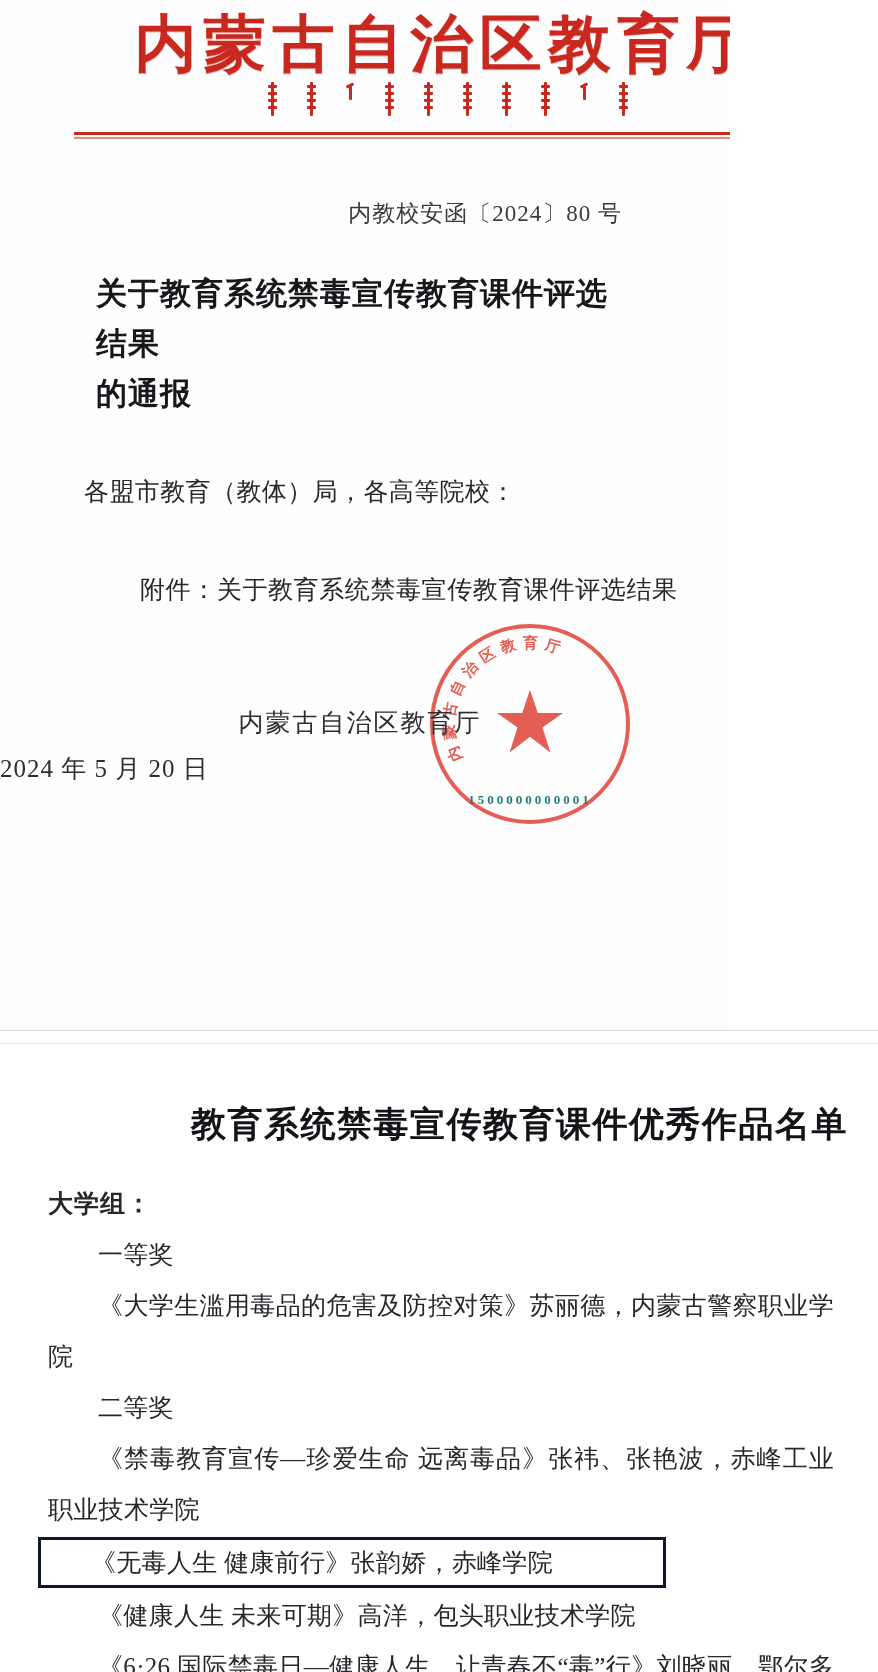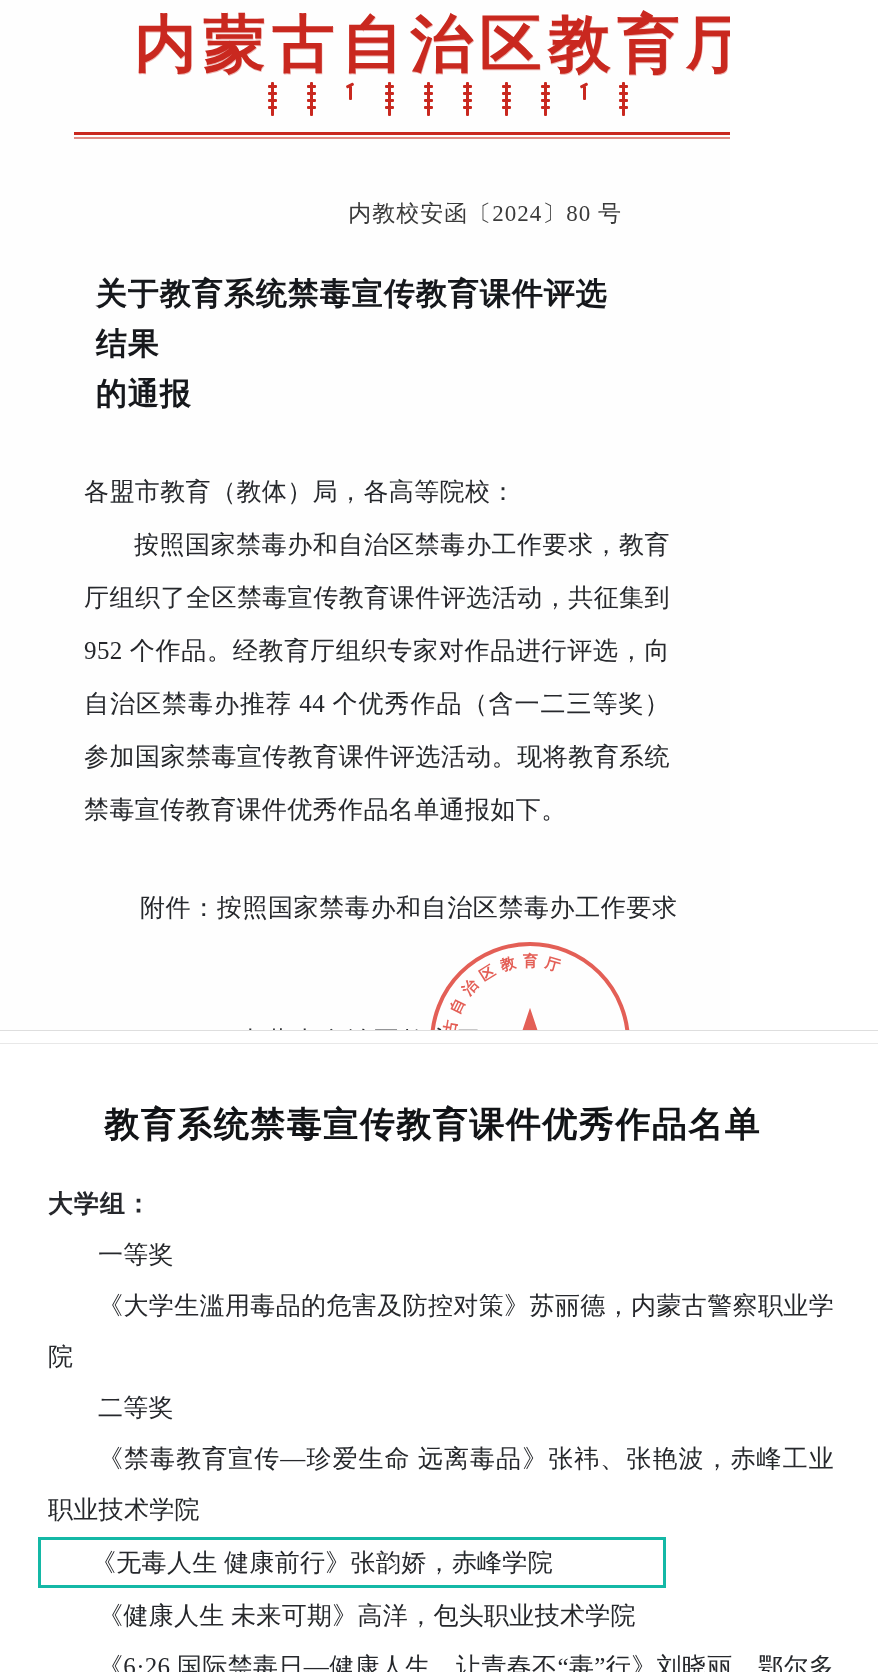--- a/index.html
+++ b/index.html
@@ -215,21 +215,21 @@
   
   .page2 {
     position: relative;
     width: 878px;
     height: 628px;
     background: #ffffff;
     overflow: hidden;
   }
 
   .list-title {
-    text-align: center;
+    text-align: right;
     font-size: 35px;
     font-weight: bold;
     color: #121417;
     letter-spacing: 1.5px;
     padding: 58px 30px 0 18px;
     line-height: 46px;
   }
 
   .list-body {
     padding: 30px 44px 0 48px;
@@ -237,21 +237,21 @@
     line-height: 51px;
     color: #26282c;
     letter-spacing: 0.3px;
     text-align: justify;
   }
   .group-head { font-weight: bold; letter-spacing: 1px; }
   .award-head { text-indent: 2em; }
   .entry { text-indent: 2em; }
   .entry.hl {
     text-indent: 2em;
-    border: 3px solid #14b8a6;
+    border: 3px solid #0f172a;
     margin: 2px 8px 2px -10px;
     padding: 0 8px 12px 0;
     width: 628px;
     line-height: 45px;
     height: 51px;
   }
 </style>
 </head>
 <body>
 
@@ -281,24 +281,23 @@
 
   <div class="docnum">内教校安函〔2024〕80 号</div>
 
   <div class="doctitle">
     <div>关于教育系统禁毒宣传教育课件评选结果</div>
     <div>的通报</div>
   </div>
 
   <div class="body-block">
     <div class="salutation">各盟市教育（教体）局，各高等院校：</div>
-    <div class="para">按照国家禁毒办和自治区禁毒办工作要求，教育厅组织了全区禁毒宣传教育课件评选活动，共征集到 952 个作品。经教育厅组织专家对作品进行评选，向自治区禁毒办推荐 44 个优秀作品（含一二三等奖）参加国家禁毒宣传教育课件评选活动。现将教育系统禁毒宣传教育课件优秀作品名单通报如下。</div>
-  </div>
-
-  <div class="attach">附件：按照国家禁毒办和自治区禁毒办工作要求</div>
+  </div>
+
+  <div class="attach">附件：关于教育系统禁毒宣传教育课件评选结果</div>
 
   <div class="sign-area">
     <div class="seal">
       <div class="ring-text">
         <span style="transform:rotate(-112deg)">内</span>
         <span style="transform:rotate(-96deg)">蒙</span>
         <span style="transform:rotate(-80deg)">古</span>
         <span style="transform:rotate(-64deg)">自</span>
         <span style="transform:rotate(-48deg)">治</span>
         <span style="transform:rotate(-32deg)">区</span>

